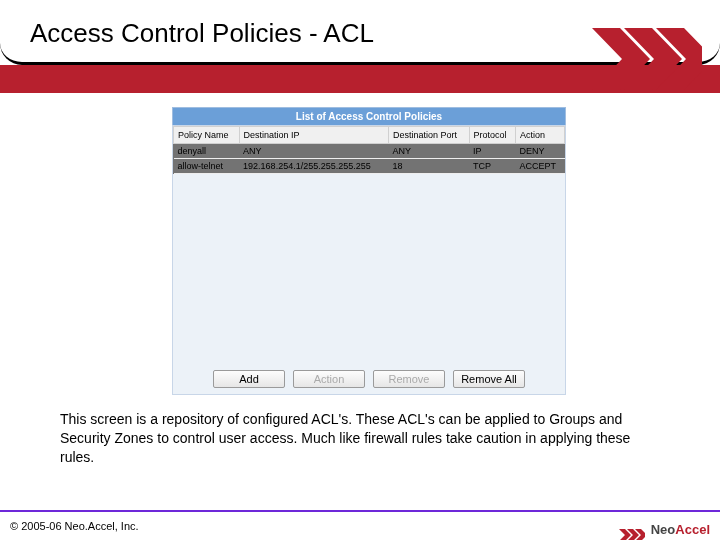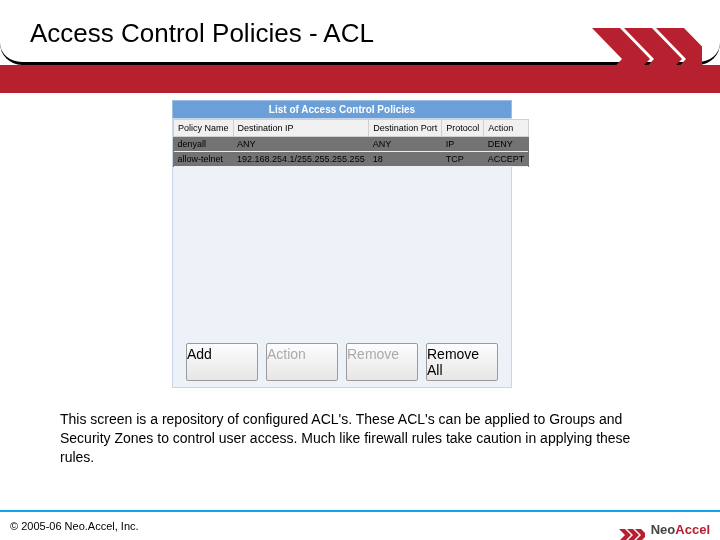--- a/index.html
+++ b/index.html
@@ -33,23 +33,23 @@
   }
   .arrows {
     position: absolute;
     right: 18px;
     top: 28px;
     z-index: 5;
   }
   .arrows svg { display: block; }
   .panel-wrap {
     position: absolute;
-    top: 100px;
+    top: 107px;
     left: 172px;
-    width: 340px;
+    width: 394px;
   }
   .panel-title {
     background: #6b9fd8;
     color: #fff;
     font-size: 10px;
     font-weight: bold;
     text-align: center;
     padding: 3px 0;
     border: 1px solid #9fbde0;
     border-bottom: none;
@@ -82,23 +82,24 @@
   .btn-row {
     position: absolute;
     bottom: 6px;
     left: 0;
     right: 0;
     display: flex;
     justify-content: center;
     gap: 8px;
   }
   .btn {
-    font-size: 14px;
+    font-size: 11px;
     padding: 2px 0;
     width: 72px;
+    text-align: center;
     background: linear-gradient(#fdfdfd,#e6e6e6);
     border: 1px solid #9a9a9a;
     border-radius: 2px;
     cursor: pointer;
   }
   .btn.disabled {
     color: #aaa;
     cursor: default;
   }
   .caption {
@@ -109,21 +110,21 @@
     font-size: 14px;
     line-height: 1.35;
     color: #000;
   }
   .footer {
     position: absolute;
     left: 0;
     right: 0;
     bottom: 0;
     height: 30px;
-    border-top: 2px solid #0ea5e9;
+    border-top: 2px solid #6d28d9;
     display: flex;
     align-items: center;
     justify-content: space-between;
     padding: 0 10px;
     font-size: 11px;
   }
   .logo {
     display: flex;
     align-items: center;
     gap: 6px;

